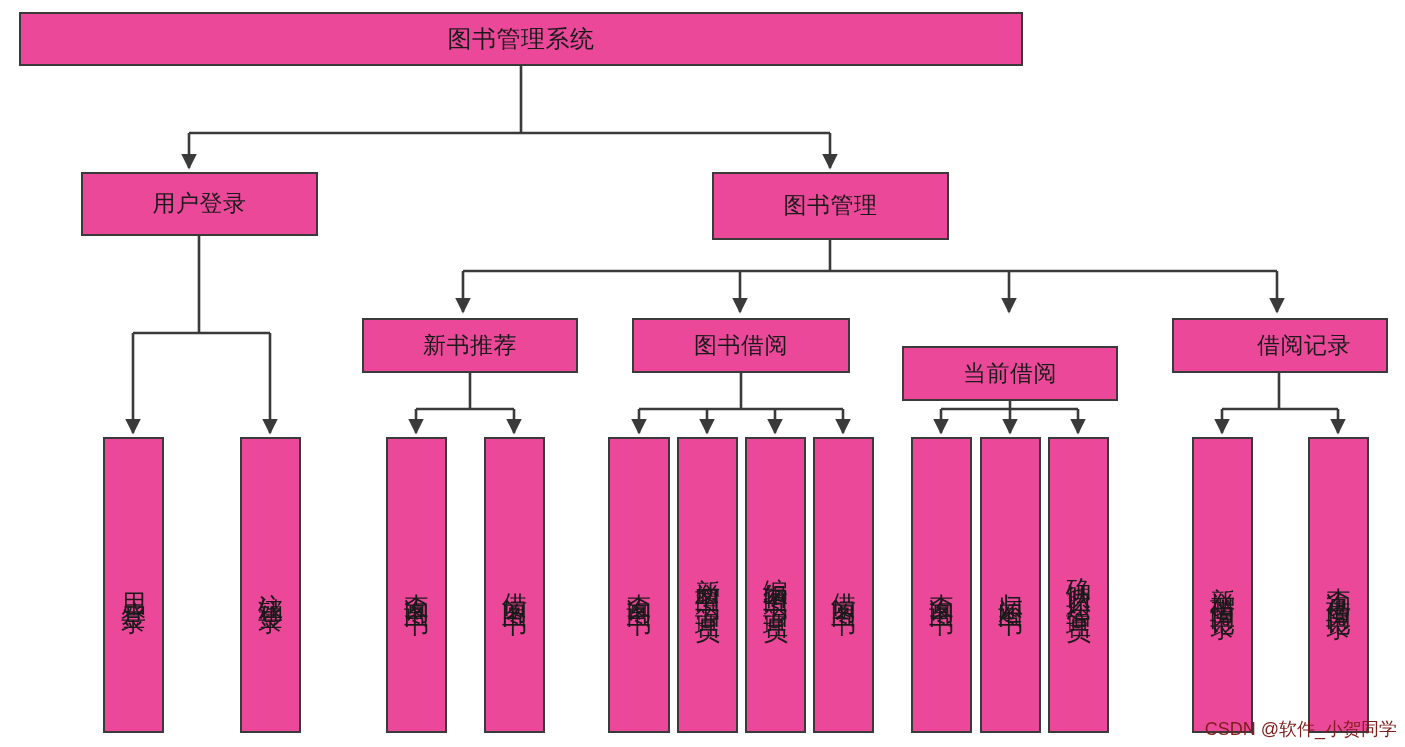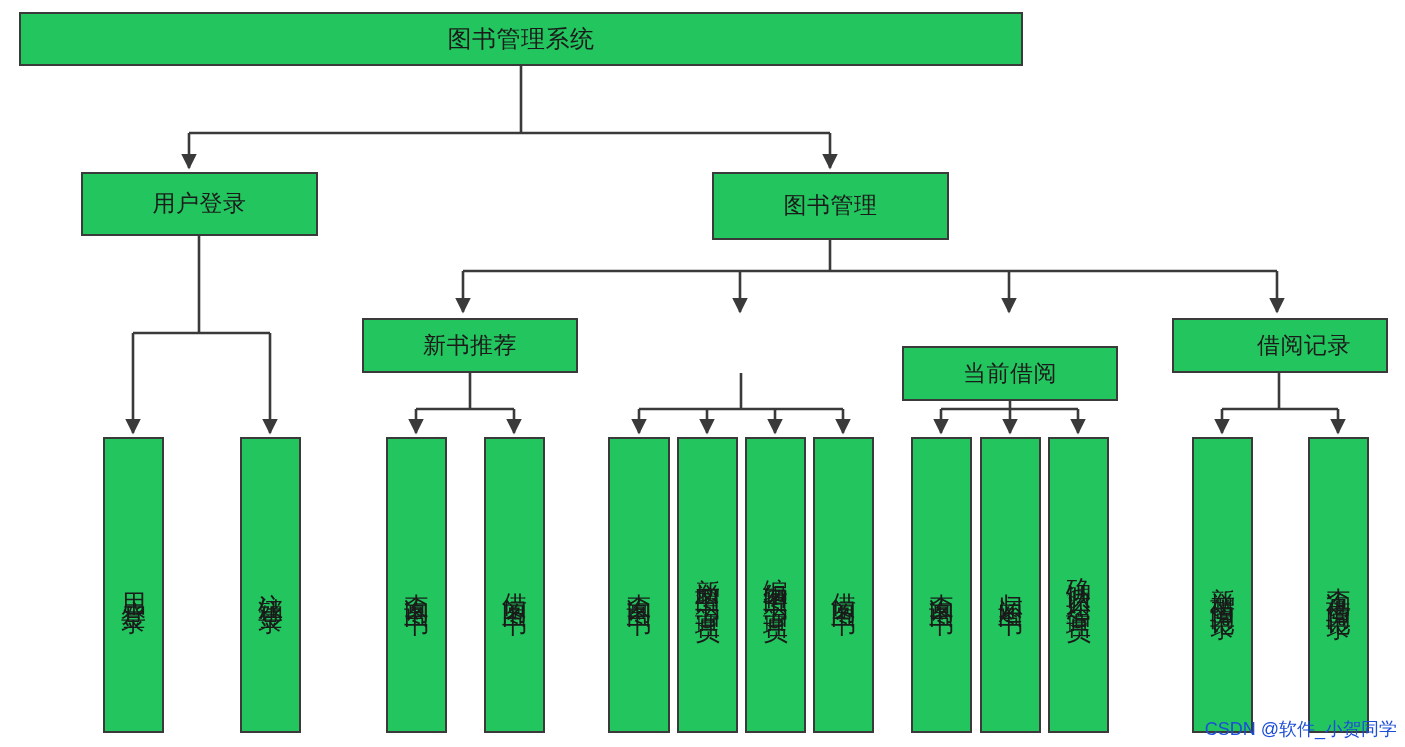--- a/index.html
+++ b/index.html
@@ -22,21 +22,21 @@
     position: absolute;
     left: 0;
     top: 0;
     width: 1405px;
     height: 747px;
   }
   .node {
     position: absolute;
     box-sizing: border-box;
     border: 2.5px solid #3a3a3a;
-    background: #22c55e;
+    background: #ec4899;
     color: #1a1a1a;
     display: flex;
     align-items: center;
     justify-content: center;
     z-index: 2;
   }
   .node .lbl {
     display: block;
     text-align: center;
     line-height: 1.18;
@@ -67,21 +67,21 @@
   }
   .node.v.tall .lbl {
     font-size: 25px;
     letter-spacing: 2px;
   }
   .watermark {
     position: absolute;
     right: 8px;
     bottom: 6px;
     font-size: 18px;
-    color: #1d4ed8;
+    color: #7f1d1d;
     z-index: 5;
     white-space: nowrap;
     font-family: "Liberation Sans", "DejaVu Sans", sans-serif;
   }
 </style>
 </head>
 <body>
 
 <div id="canvas">
 
@@ -142,20 +142,23 @@
   <div class="node h" style="left:81px; top:172px; width:237px; height:64px;">
     <span class="lbl">用户登录</span>
   </div>
   <div class="node h" style="left:362px; top:318px; width:216px; height:55px;">
     <span class="lbl">新书推荐</span>
   </div>
 
   <div class="node h" style="left:712px; top:172px; width:237px; height:68px;">
     <span class="lbl">图书管理</span>
   </div>
+  <div class="node h" style="left:632px; top:318px; width:218px; height:55px;">
+    <span class="lbl">图书借阅</span>
+  </div>
   <div class="node h" style="left:902px; top:318px; width:216px; height:55px;margin-top:28px;">
     <span class="lbl">当前借阅</span>
   </div>
   <div class="node h" style="left:1172px; top:318px; width:216px; height:55px;padding-left:48px;">
     <span class="lbl">借阅记录</span>
   </div>
 
   <div class="node v" style="left:103px; top:437px; width:61px; height:296px;">
     <span class="lbl" style="font-size: 25px; letter-spacing: 6px;">用户登录</span>
   </div>

